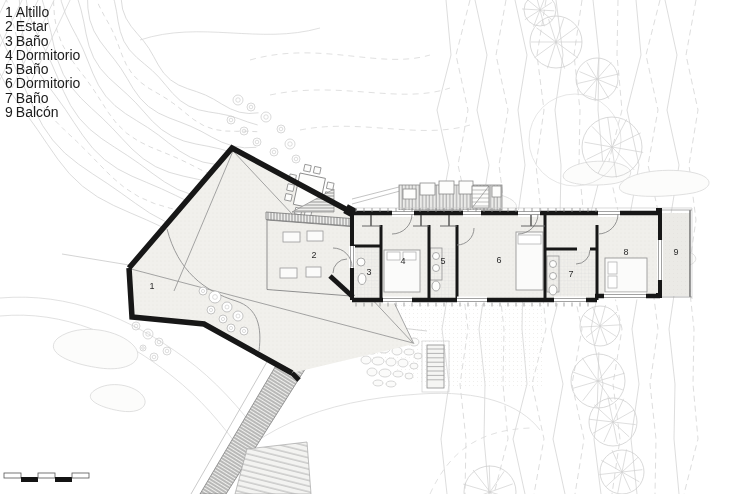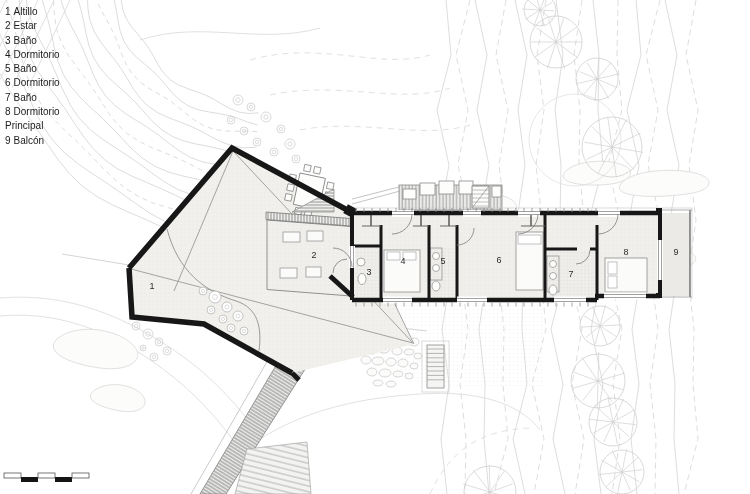--- a/index.html
+++ b/index.html
@@ -1,20 +1,20 @@
 <!DOCTYPE html>
 <html><head>
 <meta charset="utf-8">
 <style>
   html,body{margin:0;padding:0;background:#ffffff;}
   body{width:750px;height:494px;overflow:hidden;font-family:"Liberation Sans",sans-serif;}
   .canvas{position:relative;width:750px;height:494px;background:#ffffff;}
   svg{position:absolute;left:0;top:0;}
   .legend{position:absolute;left:5px;top:5px;width:66px;
-          font-size:10px;line-height:14.3px;color:#1b1b1b;}
+          font-size:14px;line-height:14.3px;color:#1b1b1b;}
   .legend-row{white-space:normal;}
   .legend-row .num{margin-right:3px;}
   text{font-family:"Liberation Sans",sans-serif;}
 </style>
 </head>
 <body>
 
 <div class="canvas">
 <svg id="plan-svg" width="750" height="494" viewBox="0 0 750 494">
   <defs>
@@ -562,16 +562,15 @@
 </svg>
 
 <div class="legend">
   <div class="legend-row"><span class="num">1</span><span>Altillo</span></div>
   <div class="legend-row"><span class="num">2</span><span>Estar</span></div>
   <div class="legend-row"><span class="num">3</span><span>Baño</span></div>
   <div class="legend-row"><span class="num">4</span><span>Dormitorio</span></div>
   <div class="legend-row"><span class="num">5</span><span>Baño</span></div>
   <div class="legend-row"><span class="num">6</span><span>Dormitorio</span></div>
   <div class="legend-row"><span class="num">7</span><span>Baño</span></div>
-  <div class="legend-row"><span class="num">8</span><span>Dormitorio Principal</span></div>
   <div class="legend-row"><span class="num">9</span><span>Balcón</span></div>
 </div>
 </div>
 
 </body></html>

